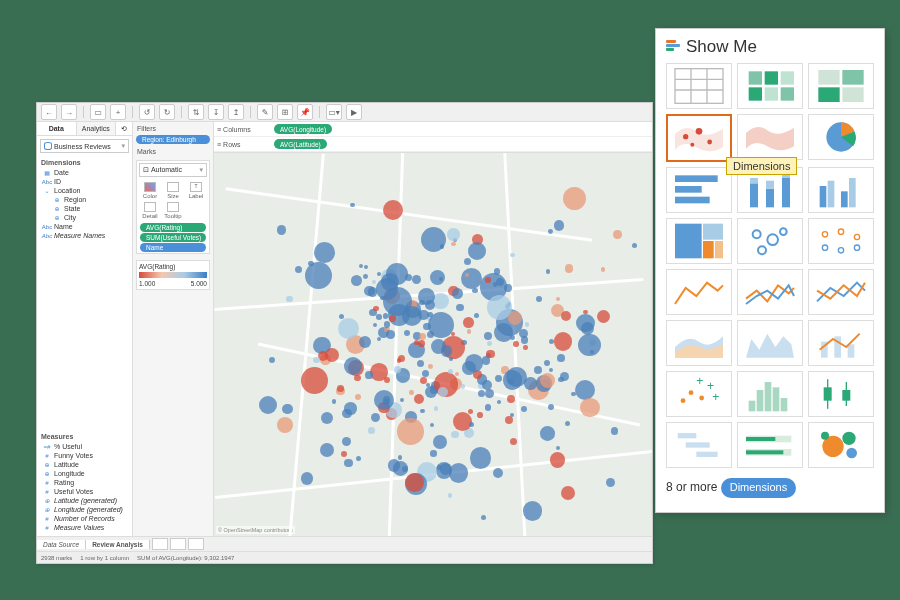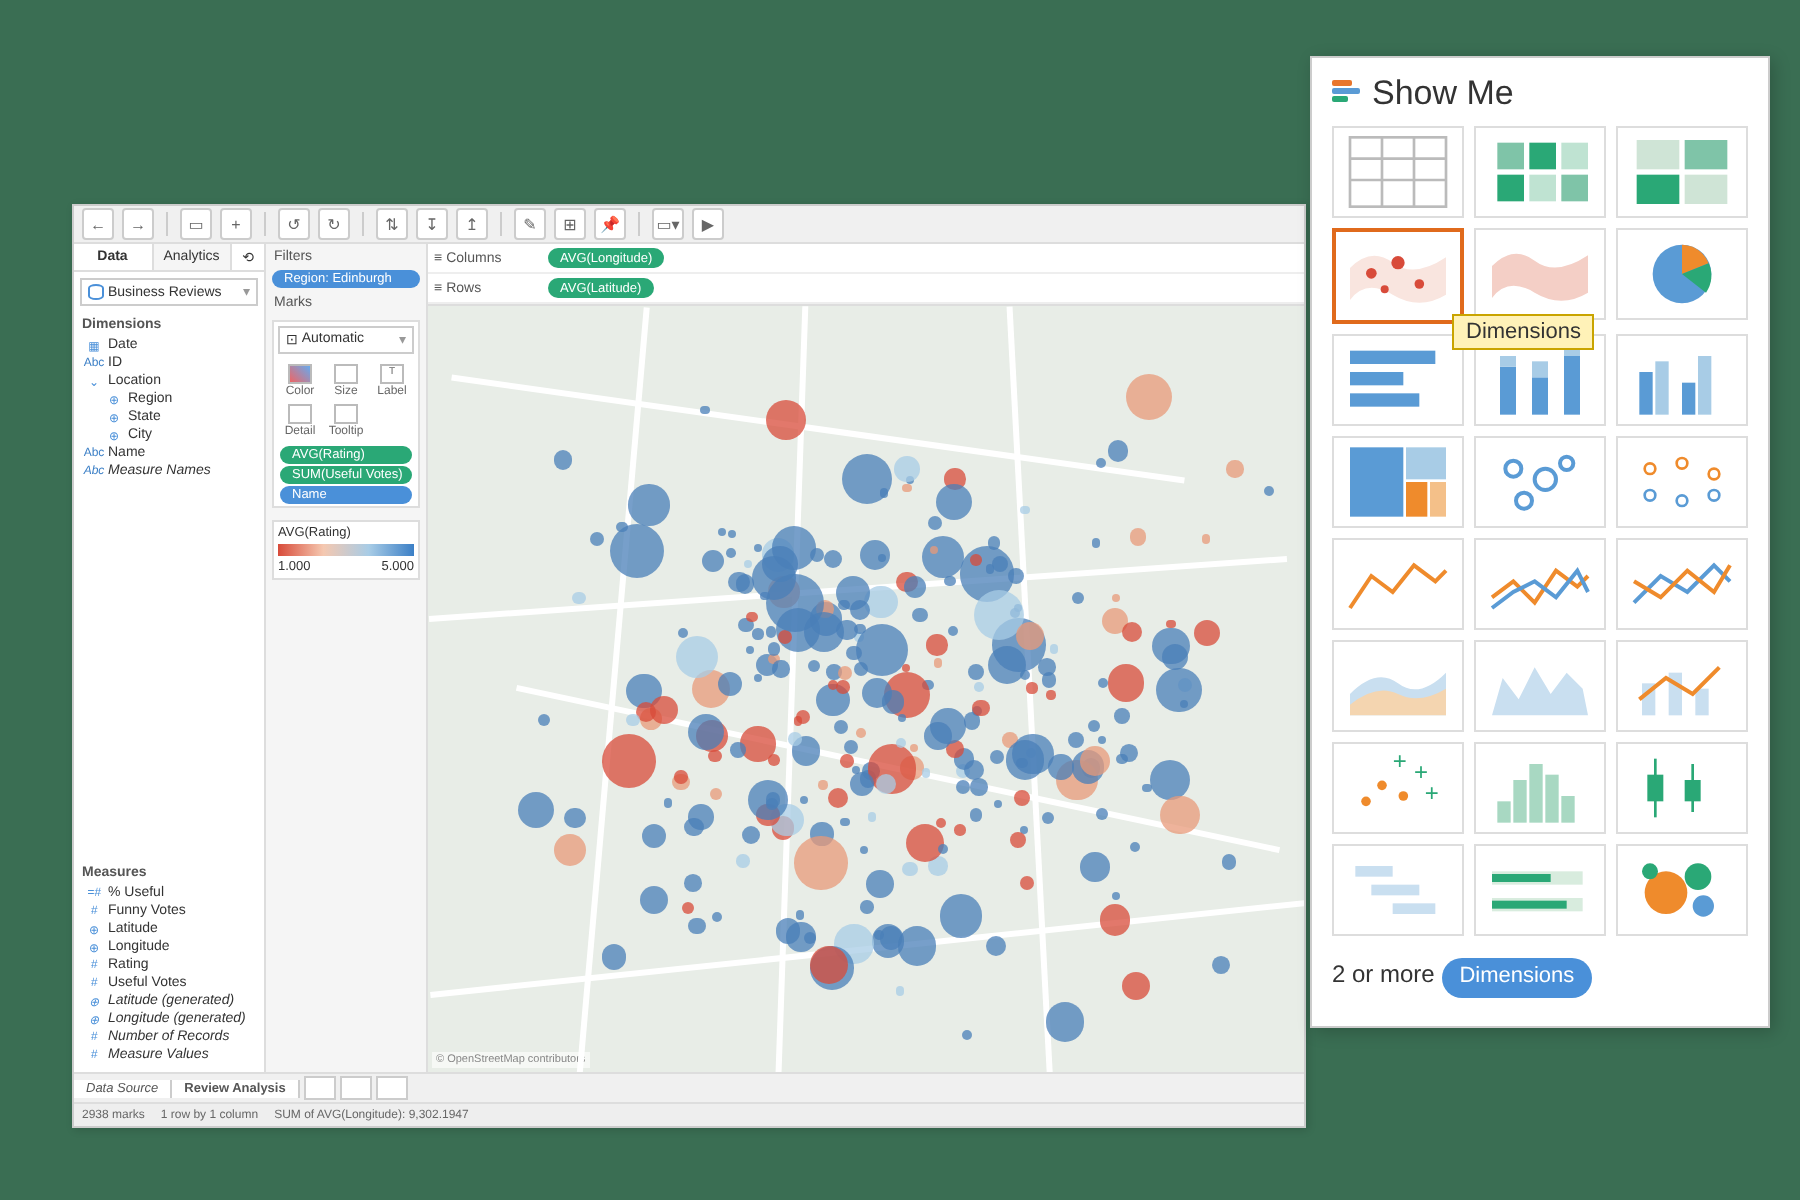--- a/index.html
+++ b/index.html
@@ -764,15 +764,15 @@
           <circle cx="26" cy="10" r="5" fill="#2aa876"></circle>
           <circle cx="28" cy="21" r="4" fill="#5a9bd5"></circle>
           <circle cx="8" cy="8" r="3" fill="#2aa876"></circle>
         </svg>
       </div>
   </div>
 
   <div class="rec-tt">Dimensions</div>
 
   <div class="sm-help">
-    <div><span>2 or more</span> <span class="pill-md blue">Dimensions</span></div>
+    <div><span>8 or more</span> <span class="pill-md blue">Dimensions</span></div>
   </div>
 </div>
 
 </body></html>

